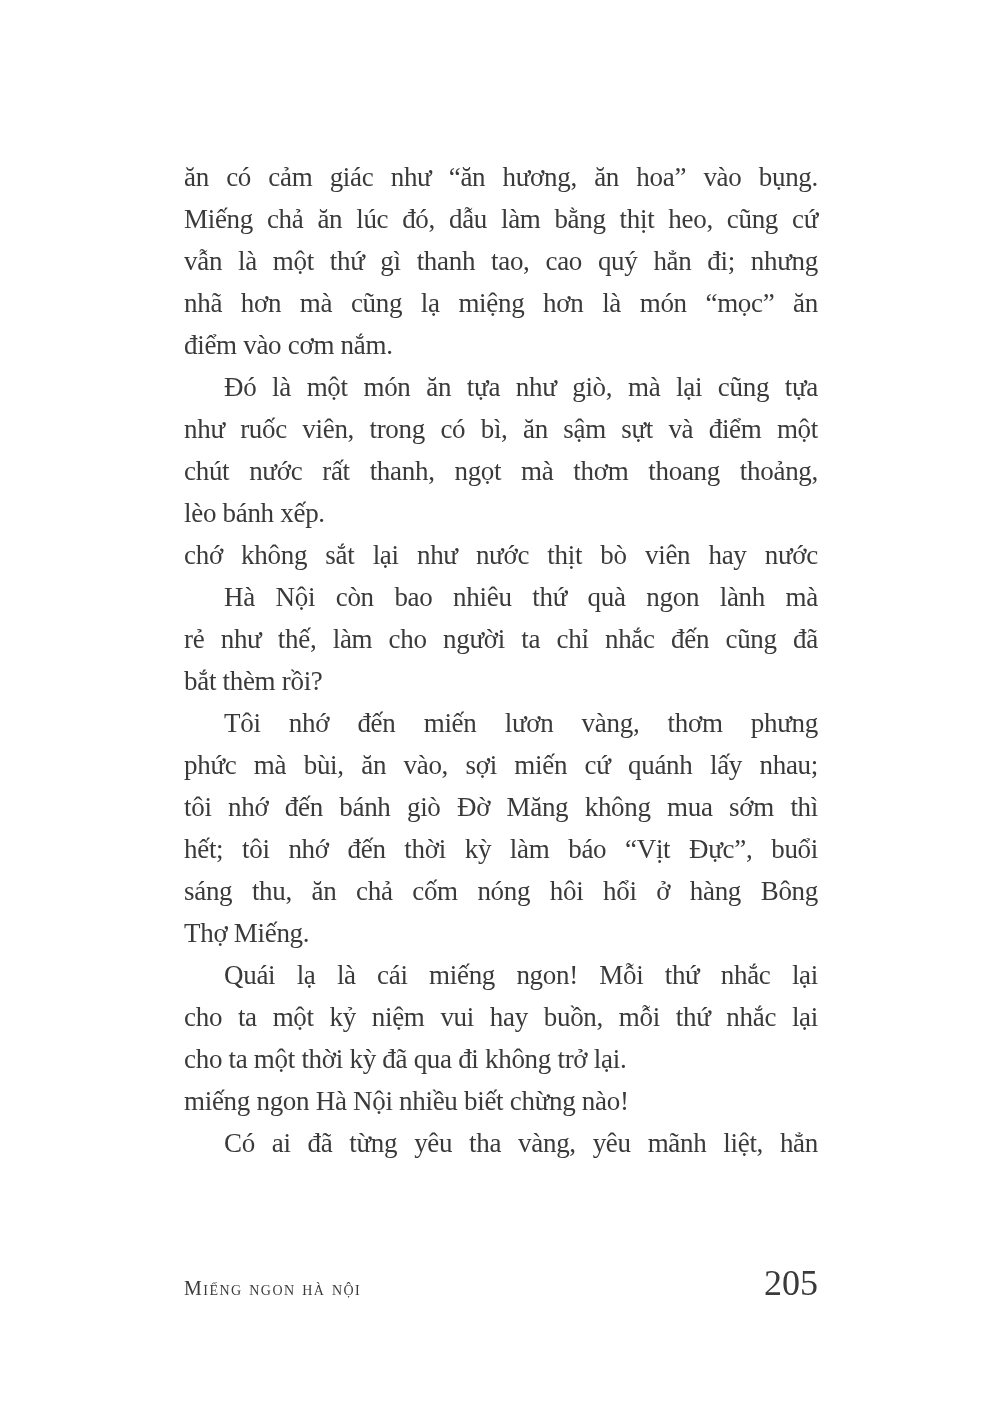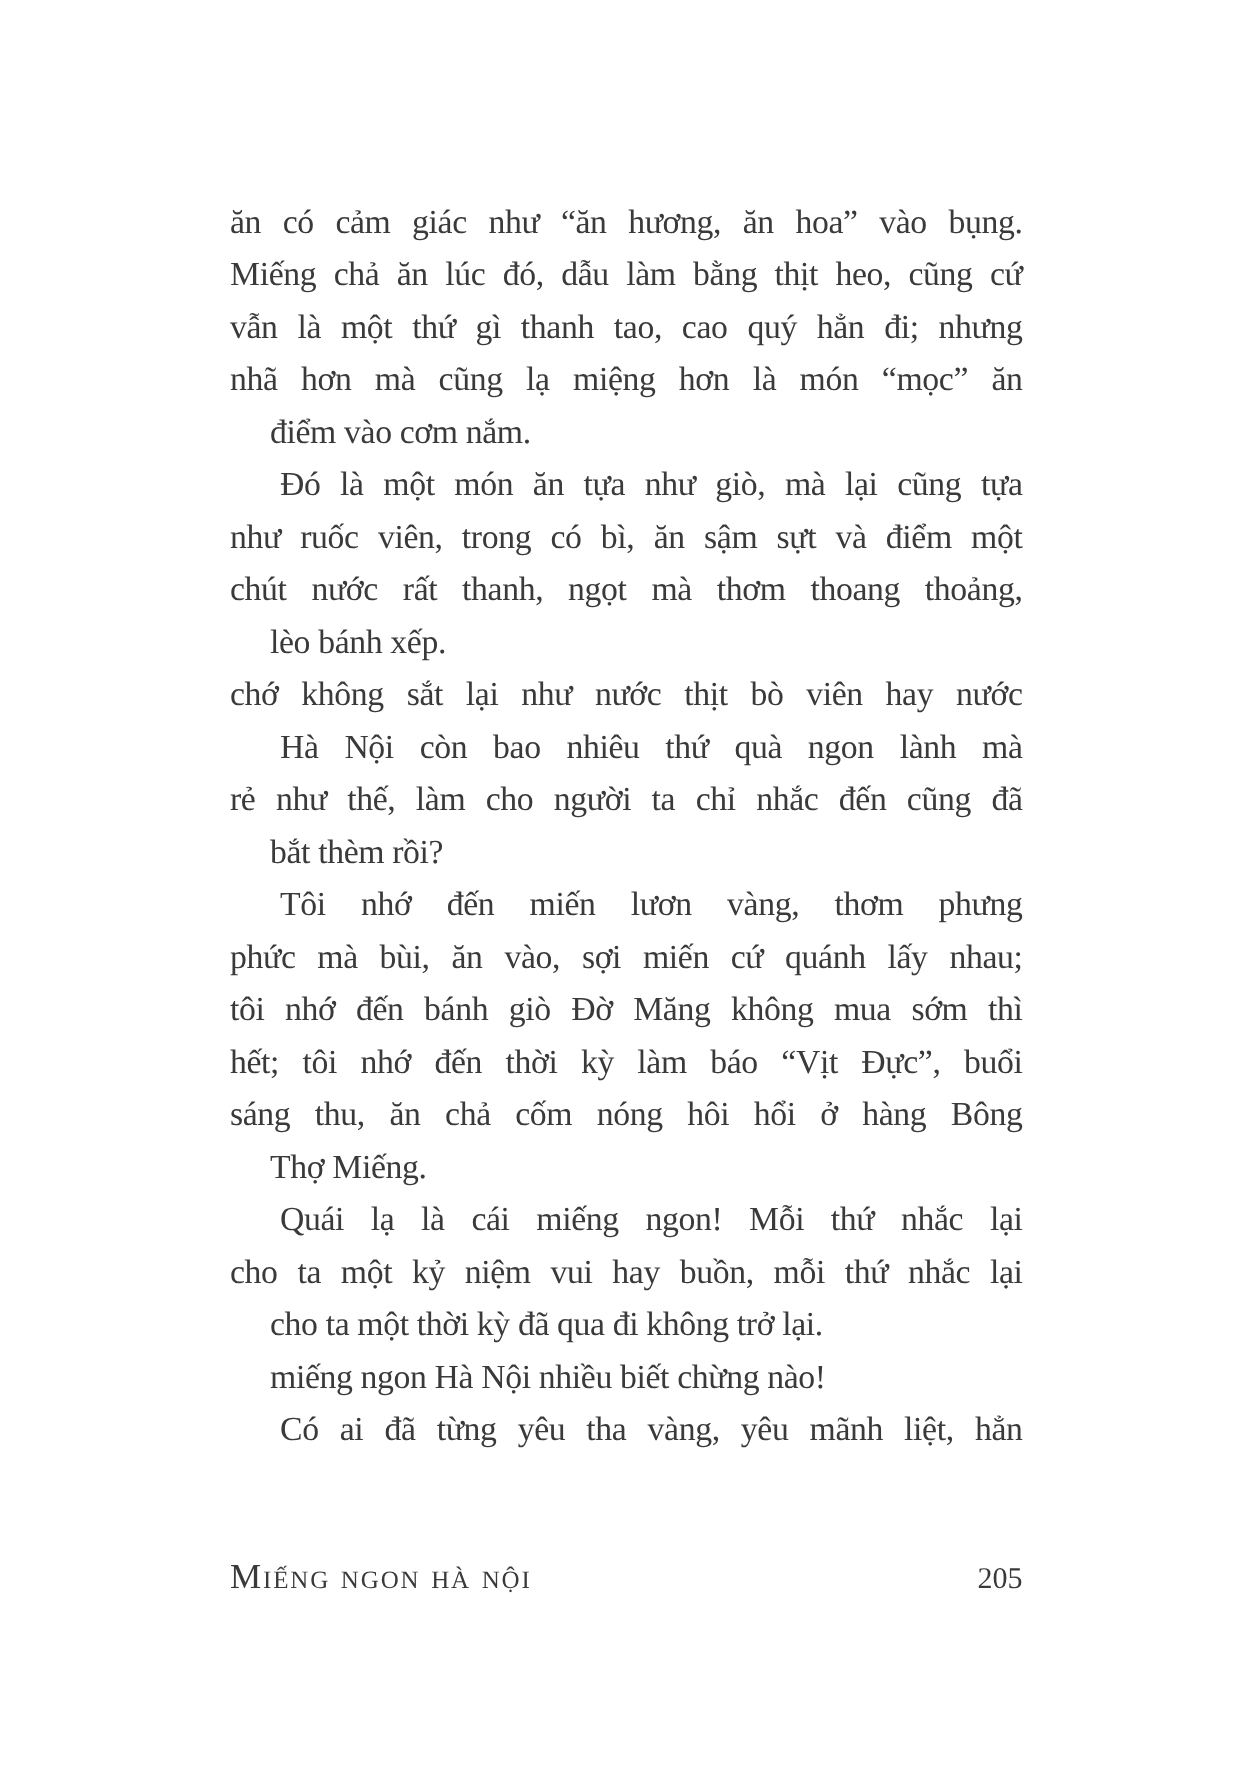--- a/index.html
+++ b/index.html
@@ -29,40 +29,40 @@
     line-height: 42px;
     text-align: justify;
     text-align-last: justify;
     white-space: normal;
   }
   .line.indent {
     text-indent: 40px;
   }
   .line.para-end {
     text-align-last: left;
-    margin-left: 32px;
   }
   .footer {
     position: absolute;
     left: 184px;
     top: 1246px;
     width: 634px;
     display: flex;
     justify-content: space-between;
     align-items: baseline;
   }
   .running-title {
     font-variant: small-caps;
-    font-size: 28px;
+    font-size: 20px;
     letter-spacing: 1.5px;
     color: var(--text-color, #3a3a3a);
   }
   .page-number {
-    font-size: 24px;
+    font-size: 36px;
     color: var(--text-color, #3a3a3a);
+    margin-top: 16px;
   }
 </style>
 </head>
 <body>
 
 <div class="page">
   <div class="text-block" id="text-block">
       <div class="line">ăn có cảm giác như “ăn hương, ăn hoa” vào bụng.</div>
       <div class="line">Miếng chả ăn lúc đó, dẫu làm bằng thịt heo, cũng cứ</div>
       <div class="line">vẫn là một thứ gì thanh tao, cao quý hẳn đi; nhưng</div>

